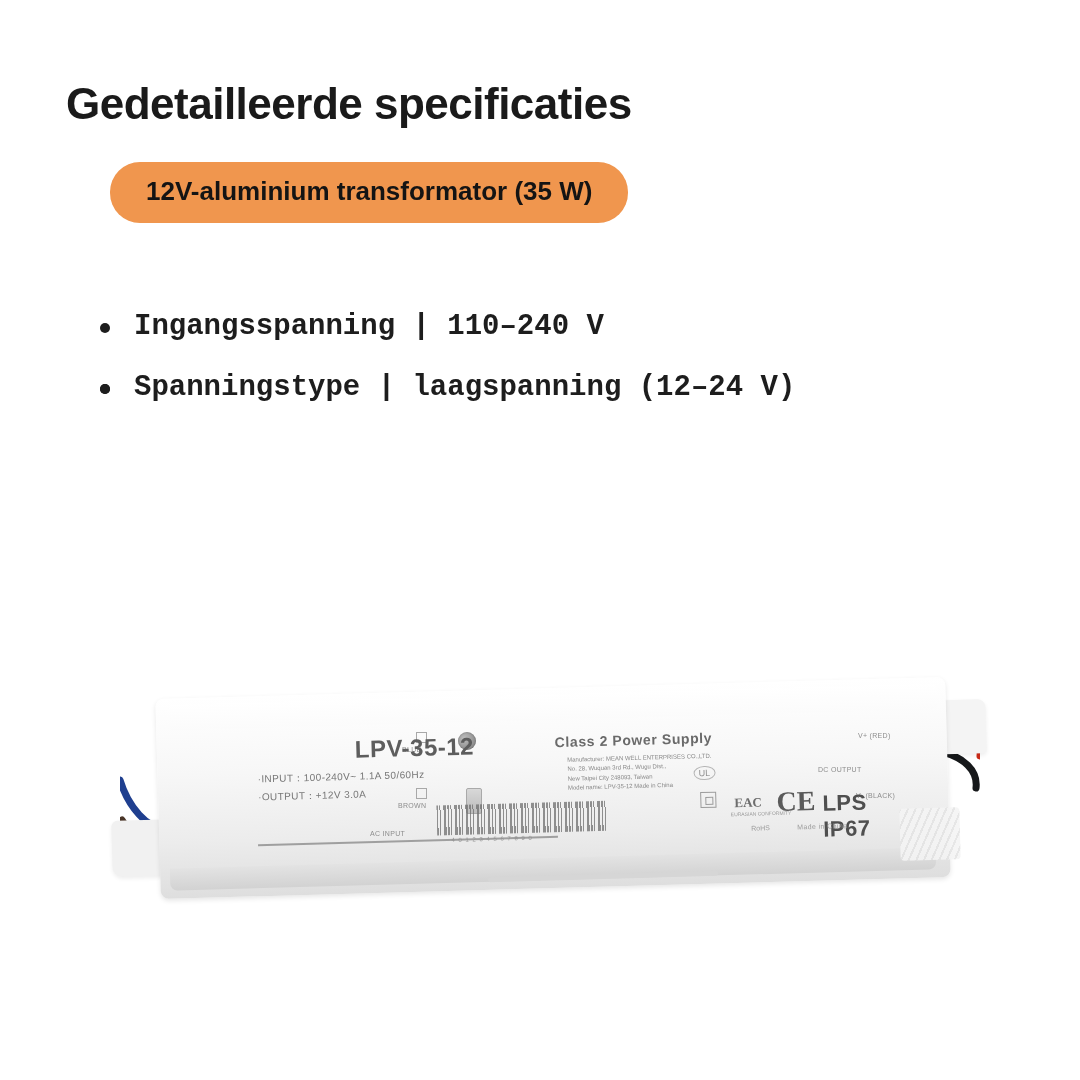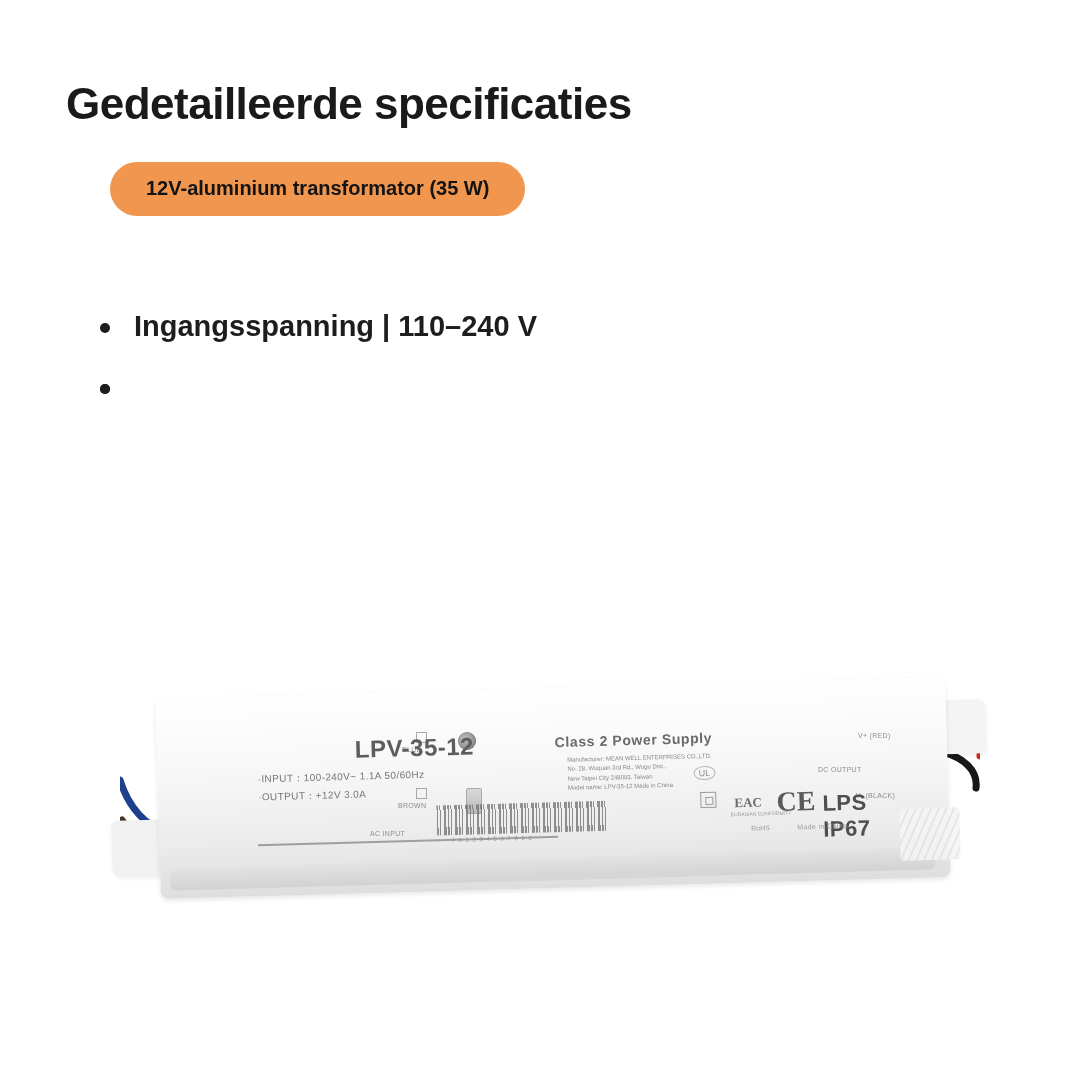--- a/index.html
+++ b/index.html
@@ -35,21 +35,21 @@
   
   .badge-wrap {
     position: absolute;
     left: 110px;
     top: 162px;
   }
   .badge {
     display: inline-block;
     background: #f0964e;
     color: #141414;
-    font-size: 20px;
+    font-size: 26px;
     font-weight: bold;
     padding: 15px 36px 17px 36px;
     border-radius: 30px;
     white-space: nowrap;
     line-height: 1.1;
   }
 
   
   .spec-list {
     position: absolute;
@@ -62,20 +62,21 @@
   }
   .spec-list li {
     position: relative;
     padding-left: 42px;
     font-size: 29px;
     font-weight: bold;
     color: #1d1d1d;
     line-height: 1.0;
     margin-bottom: 32px;
     white-space: nowrap;
+    font-family: Liberation Mono, monospace;
   }
   .spec-list li .bullet {
     position: absolute;
     left: 8px;
     top: 11px;
     width: 10px;
     height: 10px;
     border-radius: 50%;
     background: #1d1d1d;
   }
@@ -385,20 +386,21 @@
   <ul class="spec-list">
     <li>
       <span class="bullet"></span>
       <span>Ingangsspanning | 110–240 V</span>
     </li>
     <li>
       <span class="bullet"></span>
     </li>
     <li>
       <span class="bullet"></span>
+      <span>Spanningstype | laagspanning (12–24 V)</span>
     </li>
   </ul>
 
   <div class="product-photo">
 
     <svg width="860" height="300" style="position:absolute;left:0;top:0;">
 
       <path d="M56 168 C 26 176, 6 140, 0 120" stroke="#1f3f8f" stroke-width="7" fill="none" stroke-linecap="round"></path>
       <path d="M58 178 C 30 196, 14 180, 2 160" stroke="#4a3528" stroke-width="7" fill="none" stroke-linecap="round"></path>
 

